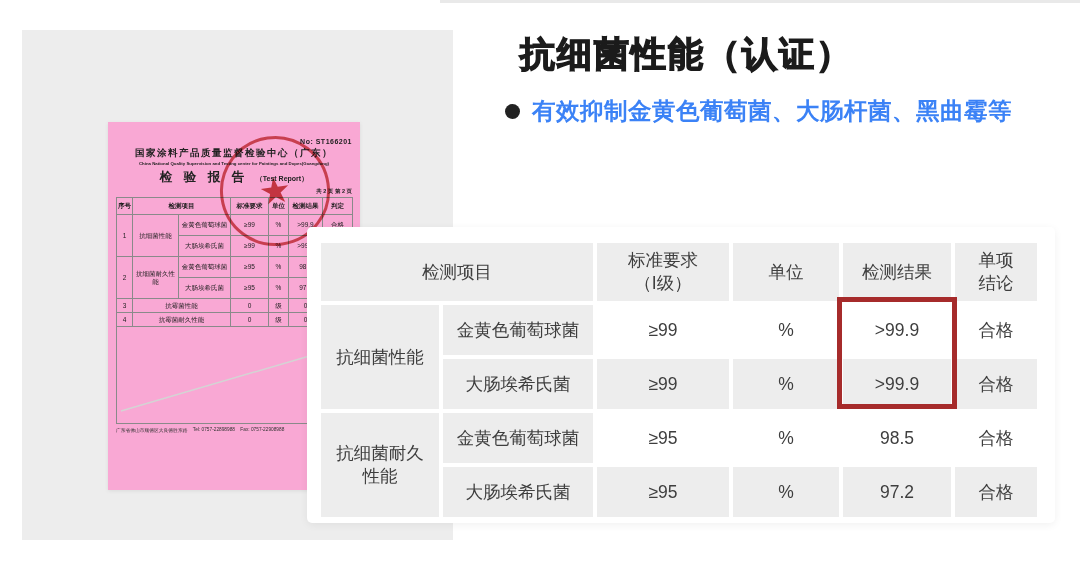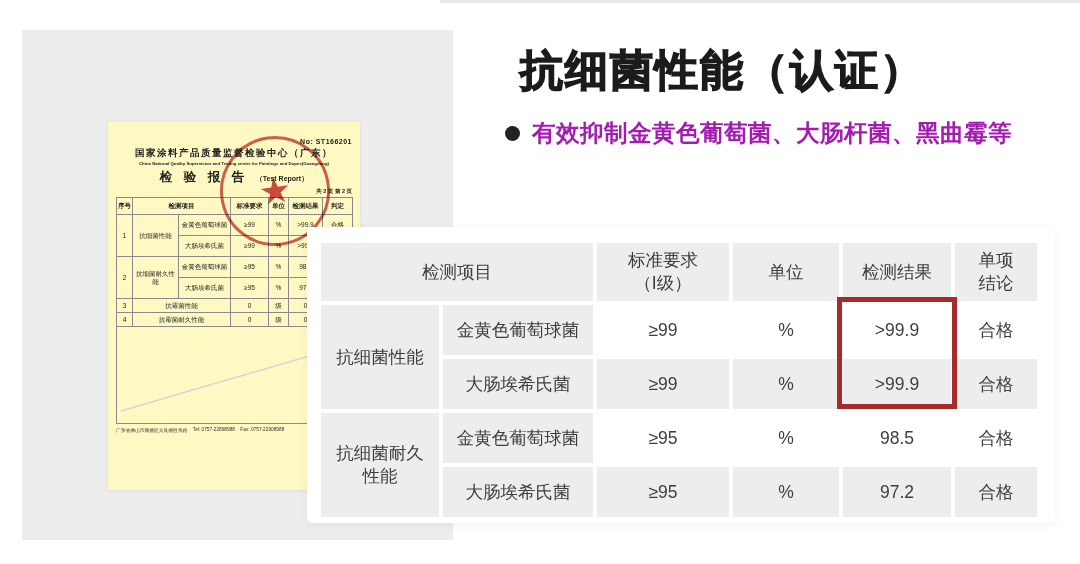--- a/index.html
+++ b/index.html
@@ -5,21 +5,21 @@
   html,body{margin:0;padding:0;background:#fff;}
   .stage{
     position:relative;width:1080px;height:564px;background:#fff;overflow:hidden;
     font-family:"Liberation Sans","DejaVu Sans",sans-serif;
   }
   .top-strip{position:absolute;left:440px;top:0;width:640px;height:3px;background:#e9e9e9;}
   .panel{position:absolute;left:22px;top:30px;width:431px;height:510px;background:var(--panel_gray,#ededed);}
 
   
   .certificate{
-    position:absolute;left:108px;top:122px;width:252px;height:368px;background:#fef9c3;
+    position:absolute;left:108px;top:122px;width:252px;height:368px;background:#f9a8d4;
     box-shadow:0 1px 4px rgba(0,0,0,.08);z-index:1;padding:8px;box-sizing:border-box;
     color:#222;
   }
   .cert-no{margin-top:8px;text-align:right;font-size:7px;font-weight:bold;letter-spacing:.5px;}
   .cert-cn{margin-top:2px;text-align:center;font-size:9.5px;font-weight:bold;letter-spacing:1.5px;white-space:nowrap;}
   .cert-en{margin-top:1px;text-align:center;font-size:7px;font-weight:bold;transform:scale(.62);transform-origin:center top;width:161%;margin-left:-30.5%;white-space:nowrap;}
   .cert-report{margin-top:1px;text-align:center;font-size:12.5px;font-weight:bold;letter-spacing:4px;}
   .cert-report-en{font-size:7px;letter-spacing:0;font-weight:bold;}
   .cert-page-note{margin-top:2px;text-align:right;font-size:5.5px;font-weight:bold;}
   table.mini{margin-top:2px;width:100%;border-collapse:collapse;table-layout:fixed;}
@@ -36,26 +36,26 @@
   .stamp{
     position:absolute;left:112px;top:14px;width:104px;height:104px;border-radius:50%;
     border:3px solid rgba(186,34,34,.72);display:flex;align-items:center;justify-content:center;
     mix-blend-mode:multiply;transform:rotate(-8deg);
   }
   .stamp .star{font-size:36px;color:rgba(186,34,34,.8);line-height:1;}
 
   
   .right-col{position:absolute;left:505px;top:26px;width:565px;}
   .page-title{
-    margin:16px 0 0 15px;font-size:43px;font-weight:900;color:#1b1b1b;letter-spacing:2px;
+    margin:5px 0 0 15px;font-size:35px;font-weight:900;color:#1b1b1b;letter-spacing:2px;
     -webkit-text-stroke:1.4px #1b1b1b;white-space:nowrap;font-family:Liberation Mono, monospace;
   }
   .bullet{display:flex;margin-top:16px;}
   .dot{flex:0 0 15px;width:15px;height:15px;border-radius:50%;background:#222;margin:10px 12px 0 0;}
-  .bullet-text{font-size:23.5px;line-height:35px;color:#a21caf;font-weight:600;letter-spacing:.5px;white-space:nowrap;}
+  .bullet-text{font-size:23.5px;line-height:35px;color:#3b82f6;font-weight:600;letter-spacing:.5px;white-space:nowrap;}
 
   
   .card{
     position:absolute;left:307px;top:227px;width:748px;height:296px;background:#fff;
     border-radius:5px;box-shadow:0 2px 8px rgba(0,0,0,.06);z-index:2;box-sizing:border-box;
     padding:12px 10px;
   }
   table.big{border-collapse:separate;border-spacing:4px;table-layout:fixed;width:724px;}
   table.big td{
     background:var(--panel_gray,#ededed);text-align:center;vertical-align:middle;

